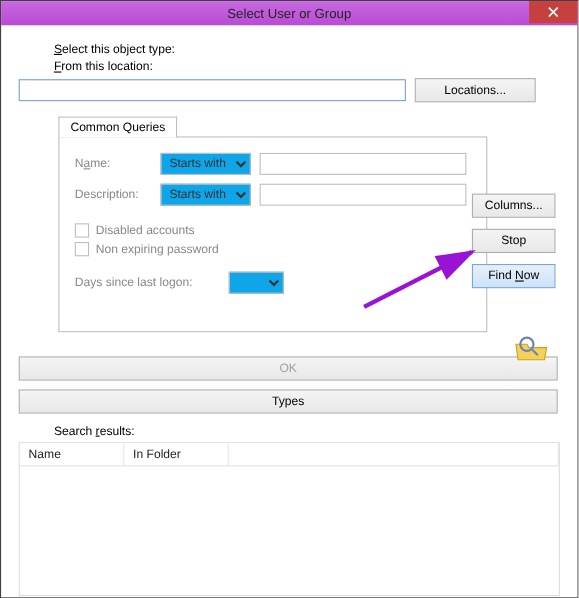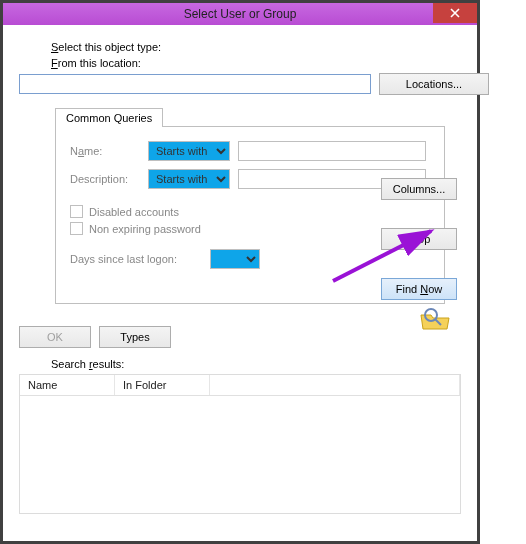--- a/index.html
+++ b/index.html
@@ -1,17 +1,17 @@
 <!DOCTYPE html>
 <html><head>
 <meta charset="utf-8">
 <style>
   * { box-sizing: border-box; font-family: 'Segoe UI', Tahoma, sans-serif; font-size: 11px; }
   body { margin: 0; padding: 0; width: 526px; height: 544px; background: #fff; overflow: hidden; }
-  .wrap { width: 480px; height: 544px; border: 3px solid #404040; position: relative; background: #fff; }
+  .wrap { width: 526px; height: 544px; border: 1px solid #404040; position: relative; background: #fff; }
   .titlebar { height: 22px; background: linear-gradient(to bottom, #c768e0, #b84cd3); position: relative; display:flex; align-items:center; justify-content:center; }
   .titlebar-text { color: #222; font-size: 12px; }
   .close-btn { position:absolute; right:0; top:0; width:44px; height:20px; background:#c6413e; color:#fff; display:flex; align-items:center; justify-content:center; cursor:pointer; }
   .close-btn svg { width:10px; height:10px; }
   .content { padding: 16px 16px 10px 16px; }
   .lbl { color:#000; margin-bottom:4px; display:block;margin-left:32px; }
   .underline { text-decoration: underline; }
   .row { display:flex; align-items:center; gap:8px; margin-bottom:12px; }
   .txtinput { border:1px solid #7a9ecf; height:20px; padding:2px 4px; background:#fff; flex:1; }
   .txtinput.selected { background:#3399ff; color:#fff; }
@@ -20,24 +20,24 @@
   .btn.highlight { background:linear-gradient(#e6f0fb,#cde3f8); border-color:#7aa7d7; }
   .tabs { margin-top:4px;margin-left:36px; }
   .tab { display:inline-block; border:1px solid #bfbfbf; border-bottom:none; padding:3px 10px; background:#fff; position:relative; top:1px; z-index:2; }
   .tabbody { border:1px solid #bfbfbf; padding:14px 14px 26px 14px; position:relative; width:390px; }
   .form-row { display:flex; align-items:center; gap:8px; margin-bottom:8px; }
   .form-lbl { width:70px; color:#888; }
   .sel { border:1px solid #bfbfbf; height:20px; width:82px; background:#0ea5e9; color:#333; padding:0 3px; }
   .txt2 { border:1px solid #bfbfbf; height:20px; width:188px; background:#fff; }
   .chk { display:flex; align-items:center; gap:6px; margin-bottom:4px; margin-left:0; color:#888; }
   .chk .box { width:13px; height:13px; border:1px solid #bfbfbf; background:#fff; }
-  .rightcol { position:absolute; right:16px; top:153px; width:80px; display:flex; flex-direction:column; gap:28px;justify-content:center; }
+  .rightcol { position:absolute; right:16px; top:153px; width:80px; display:flex; flex-direction:column; gap:10px;justify-content:center; }
   .rightcol .btn { min-width:76px; width:76px; }
   .folder-icon { position:absolute; right:24px; top:280px; }
-  .bottom-btns { display:flex; gap:8px; margin-top:22px; padding-right:2px; }
+  .bottom-btns { display:flex; justify-content:flex-end; gap:8px; margin-top:22px; padding-right:2px;flex-direction:column; }
   .bottom-btns .btn { min-width:72px; }
   .btn.disabled { color:#a0a0a0; }
   .search-lbl { margin-top:10px; }
   .results-table { border:1px solid #dcdcdc; margin-top:2px; height:140px; width:100%; }
   .results-head { display:flex; border-bottom:1px solid #e0e0e0; background:#fff; }
   .results-head .col { padding:4px 8px; border-right:1px solid #e6e6e6; color:#222; }
   .col1 { width:95px; }
   .col2 { width:95px; }
   .col3 { flex:1; }
   .arrow { position:absolute; top:200px; left:320px; pointer-events:none; }

